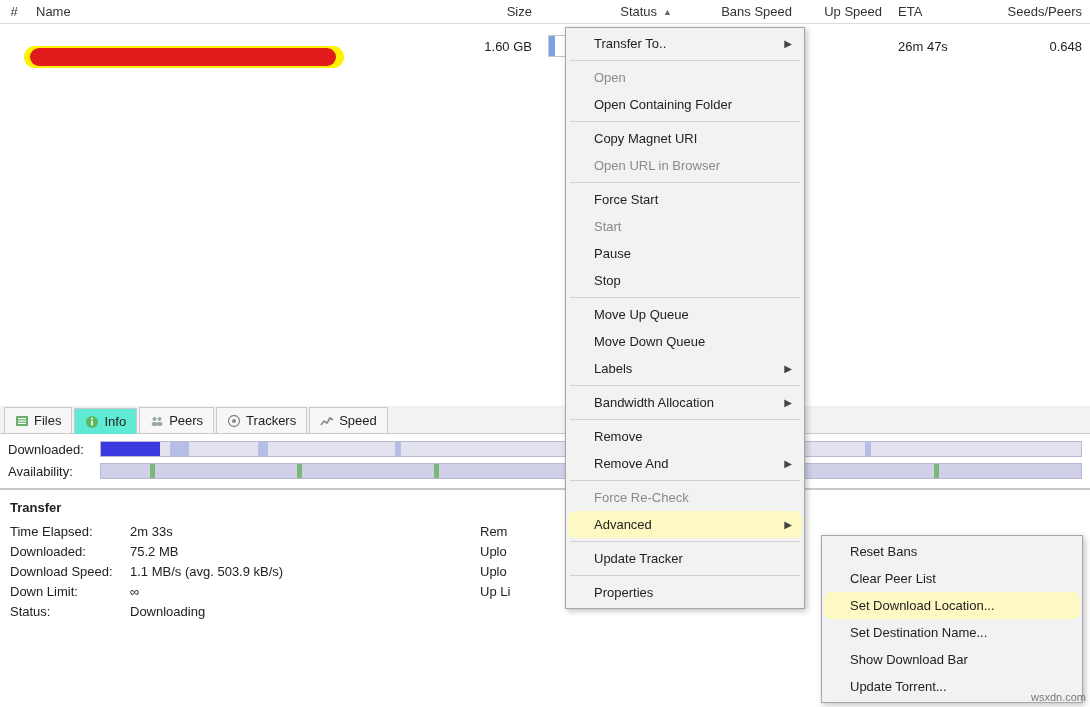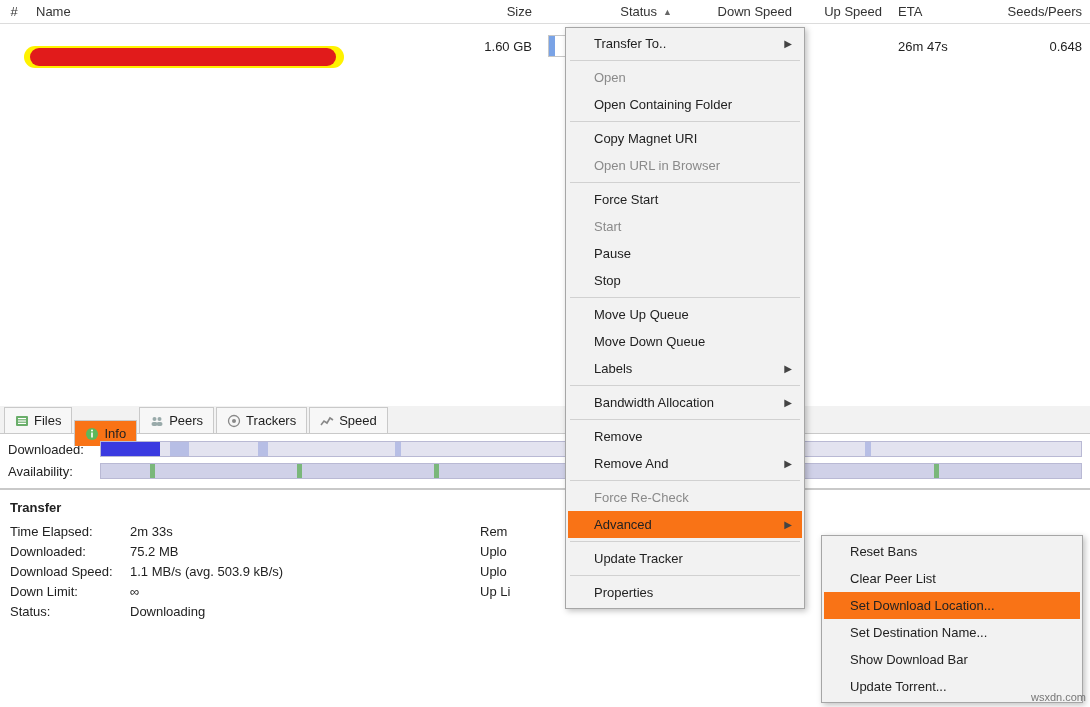--- a/index.html
+++ b/index.html
@@ -38,21 +38,21 @@
   .prog-wrap { width:100%; height:22px; border:1px solid #c7c7c7; display:flex; align-items:center; position:relative; }
   .prog-fill { position:absolute; left:0; top:0; bottom:0; width:5%; background:#7aa3e6; }
   .prog-text { position:absolute; left:50%; transform:translateX(-50%); color:#444; }
 
   
   .spacer { height: 358px; }
 
   
   .tabs { display:flex; border-bottom:1px solid #c9c9c9; background:#f2f2f2; height:28px; align-items:flex-end; padding-left:4px;text-align:center; }
   .tab { display:flex; align-items:center; gap:5px; height:26px; padding:0 10px; border:1px solid #c9c9c9; border-bottom:none; background:#f7f7f7; margin-right:2px; font-size:13px; cursor:pointer; }
-  .tab.active { background:#f97316; position:relative; top:13px; }
+  .tab.active { background:#5eead4; position:relative; top:1px; }
   .ticon { width:14px; height:14px; display:inline-flex; align-items:center; justify-content:center; }
   .ticon svg { width:14px; height:14px; }
 
   
   .bars { padding:4px 8px 6px 8px; border-bottom:1px solid #c9c9c9; }
   .brow { display:flex; align-items:center; height:22px; gap:6px; }
   .blabel { width:86px; text-align:left; color:#222; }
   .bbar { flex:1; height:16px; border:1px solid #b9b9d4; background:#e3e3f0; position:relative; overflow:hidden; }
   .bbar .chunk { position:absolute; top:0; bottom:0; background:#3a3ae0; }
   .bbar .fade { position:absolute; top:0; bottom:0; background:rgba(100,120,210,0.35); }
@@ -66,38 +66,38 @@
   .frow { display:flex; height:20px; align-items:center; }
   .flabel { width:120px; }
   .fval { }
 
   
   .ctxmenu { position:absolute; border:1px solid #a6a6a6; background:#f2f2f2; box-shadow:2px 2px 6px rgba(0,0,0,0.25); padding:2px; }
   .ctxmenu.main { left:565px; top:27px; width:240px; }
   .ctxmenu.sub  { left:821px; top:535px; width:262px; }
   .mi { display:flex; align-items:center; height:27px; padding:0 22px 0 26px; color:#222; cursor:default; position:relative; }
   .mi.disabled { color:#8a8a8a; }
-  .mi.hover { background:#f97316; }
+  .mi.hover { background:#fef9c3;border-radius:7px; }
   .mi .arrow { position:absolute; right:10px; font-size:10px; color:#444; }
   .sep { height:1px; background:#d1d1d1; margin:3px 2px; }
 
   .watermark { position:absolute; right:4px; bottom:4px; font-size:11px; color:#777; }
 </style>
 </head>
 <body>
 
 <div class="tbl-head">
   <div class="col col-num">#</div>
   <div class="col col-name">Name</div>
   <div class="col col-size">Size</div>
   <div class="col col-status">
     <span>Status</span>
     <span class="sort-arrow">▲</span>
   </div>
-  <div class="col col-down">Down Speed</div>
+  <div class="col col-down">Bans Speed</div>
   <div class="col col-up">Up Speed</div>
   <div class="col col-eta">ETA</div>
   <div class="col col-seeds">Seeds/Peers</div>
 </div>
 
 <div class="tbl-row">
   <div class="cell cell-num"></div>
   <div class="cell cell-name">
     <div class="highlight"></div>
     <div class="redact"></div>

